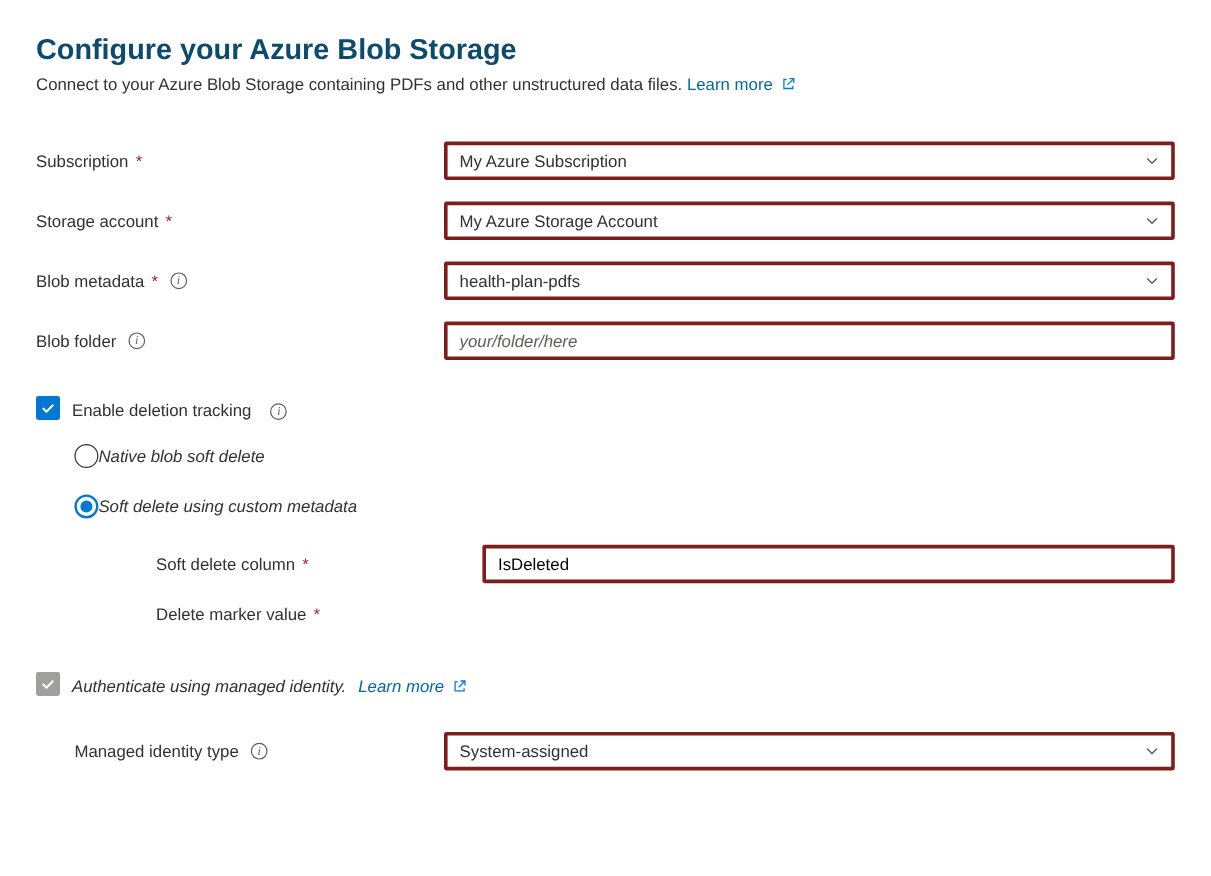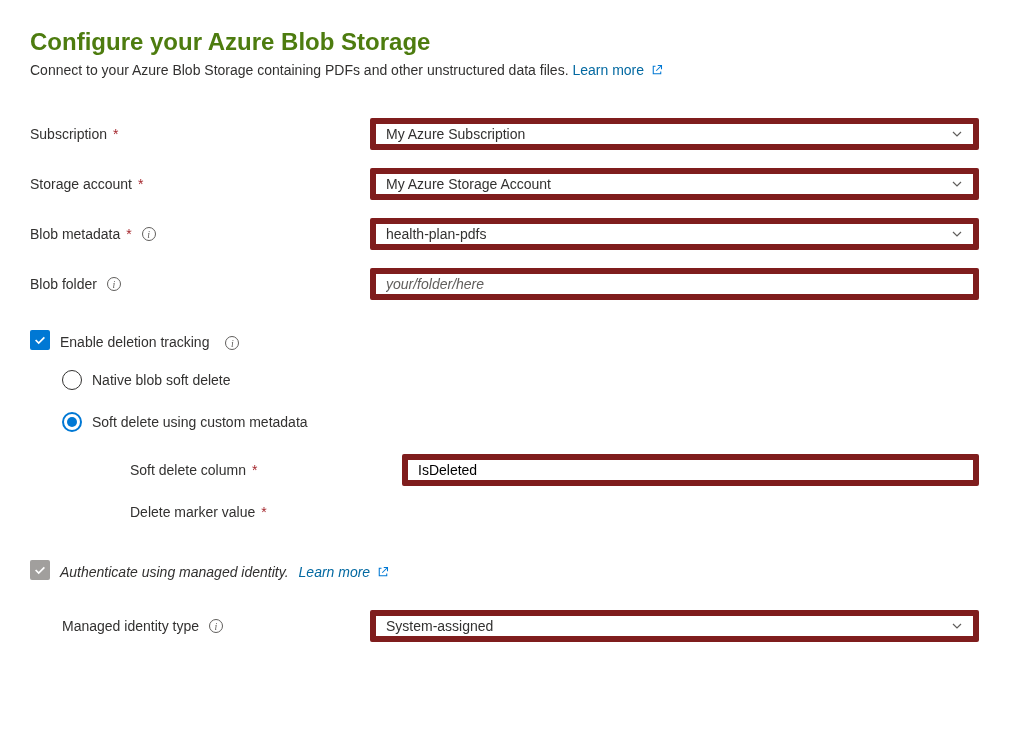--- a/index.html
+++ b/index.html
@@ -8,21 +8,21 @@
     font-family: "Segoe UI", -apple-system, BlinkMacSystemFont, sans-serif;
     font-size: 14px;
     color: #323130;
     background: #fff;
     padding: 28px 30px 30px 30px;
   }
   h1 {
     font-size: 24px;
     font-weight: 600;
     margin: 0 0 6px 0;
-    color: #4d7c0f;
+    color: #0c4a6e;
   }
   .description {
     font-size: 14px;
     color: #323130;
     margin-bottom: 40px;
   }
   a.link {
     color: #0369a1;
     text-decoration: none;
     cursor: pointer;
@@ -66,21 +66,21 @@
     font-size: 10px;
     font-style: italic;
     font-family: Georgia, serif;
     color: #605e5c;
     margin-left: 6px;
     cursor: default;
   }
   .dropdown, .text-input {
     width: 100%;
     height: 32px;
-    border: 6px solid #7f1d1d;
+    border: 3px solid #7f1d1d;
     border-radius: 2px;
     padding: 0 10px;
     font-size: 14px;
     font-family: inherit;
     background: #fff;
     display: flex;
     align-items: center;
     justify-content: space-between;
     cursor: pointer;
   }
@@ -114,23 +114,23 @@
     cursor: pointer;
     flex-shrink: 0;
   }
   .checkbox.checked { background: #0078d4; }
   .checkbox.checked-disabled { background: #a19f9d; }
   .checkbox svg { width: 14px; height: 14px; }
   .radio-group { padding-left: 32px; margin-bottom: 24px; }
   .radio-row {
     display: flex;
     align-items: center;
-    gap: 10px;
     margin-bottom: 22px;
     cursor: pointer;
+    font-style: italic;
   }
   .radio {
     width: 20px;
     height: 20px;
     border: 1px solid #323130;
     border-radius: 50%;
     display: flex;
     align-items: center;
     justify-content: center;
     flex-shrink: 0;

